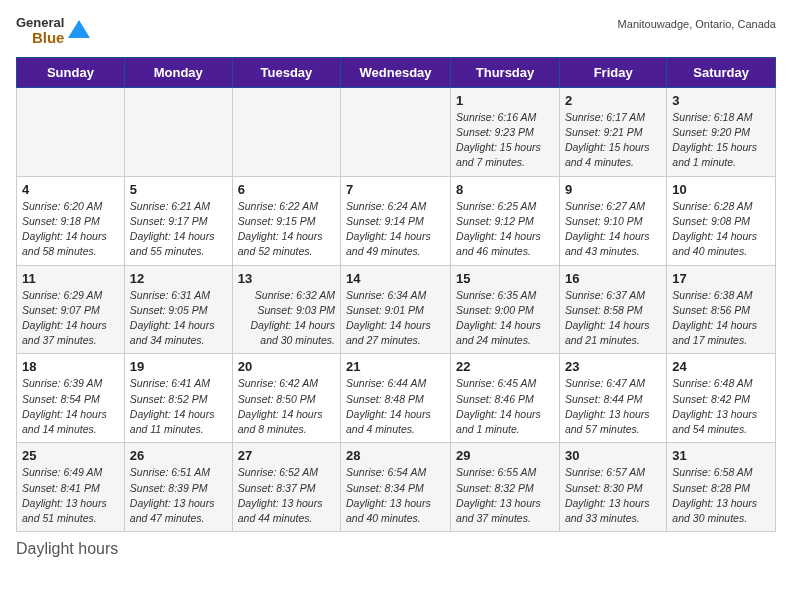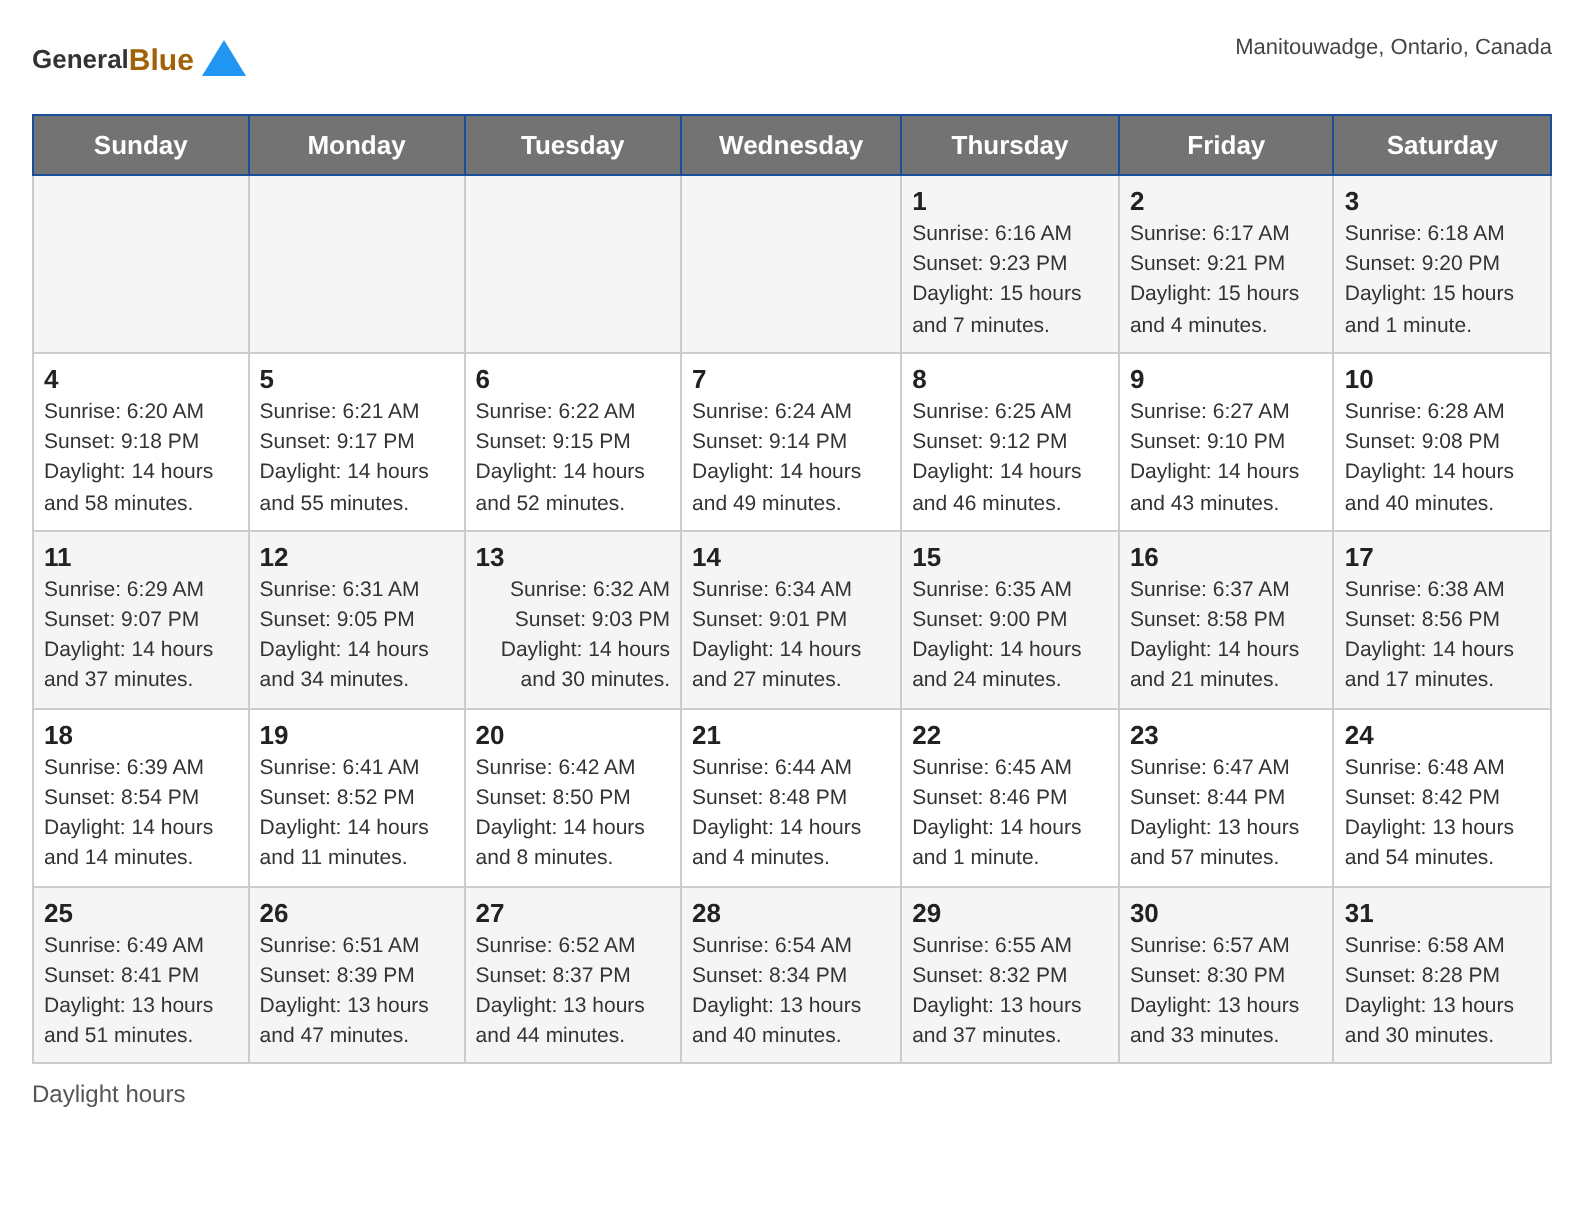--- a/index.html
+++ b/index.html
@@ -15,21 +15,21 @@
       justify-content: space-between;
       align-items: flex-start;
       margin-bottom: 10px;
     }
     .logo {
       display: flex;
       align-items: center;
     }
     .logo-text {
       display: flex;
-      flex-direction: row;
+      flex-direction: column;
       font-size: 13px;
       font-weight: bold;
       color: #333;
       line-height: 1.1;
       text-align: right;
     }
     .title-area {
       text-align: right;
     }
     .month-title {
@@ -41,21 +41,21 @@
       font-size: 11px;
       color: #444;
       margin-top: 2px;
     }
     table {
       width: 100%;
       border-collapse: collapse;
       font-size: 11px;
     }
     thead tr th {
-      background-color: #737373;
+      background-color: #4c1d95;
       color: #fff;
       text-align: center;
       padding: 7px 4px;
       font-size: 13px;
       font-weight: bold;
       border: 1px solid #1a4e9a;
     }
     tbody tr td {
       border: 1px solid #ccc;
       vertical-align: top;
@@ -71,30 +71,31 @@
       font-size: 13px;
       font-weight: bold;
       color: #222;
       display: block;
       margin-bottom: 2px;
     }
     .day-info {
       font-size: 10.5px;
       color: #333;
       line-height: 1.45;
+      font-style: italic;
     }
     .empty-cell {
       background: #fff !important;
     }
     tbody tr:nth-child(odd) td.empty-cell {
       background: #f5f5f5 !important;
     }
     .footer {
       margin-top: 8px;
-      font-size: 12px;
+      font-size: 16px;
       color: #555;
     }
   </style>
 </head>
 <body>
 
 <div class="header">
   <div class="logo">
     <div style="display:flex;align-items:center;">
       <div class="logo-text">

